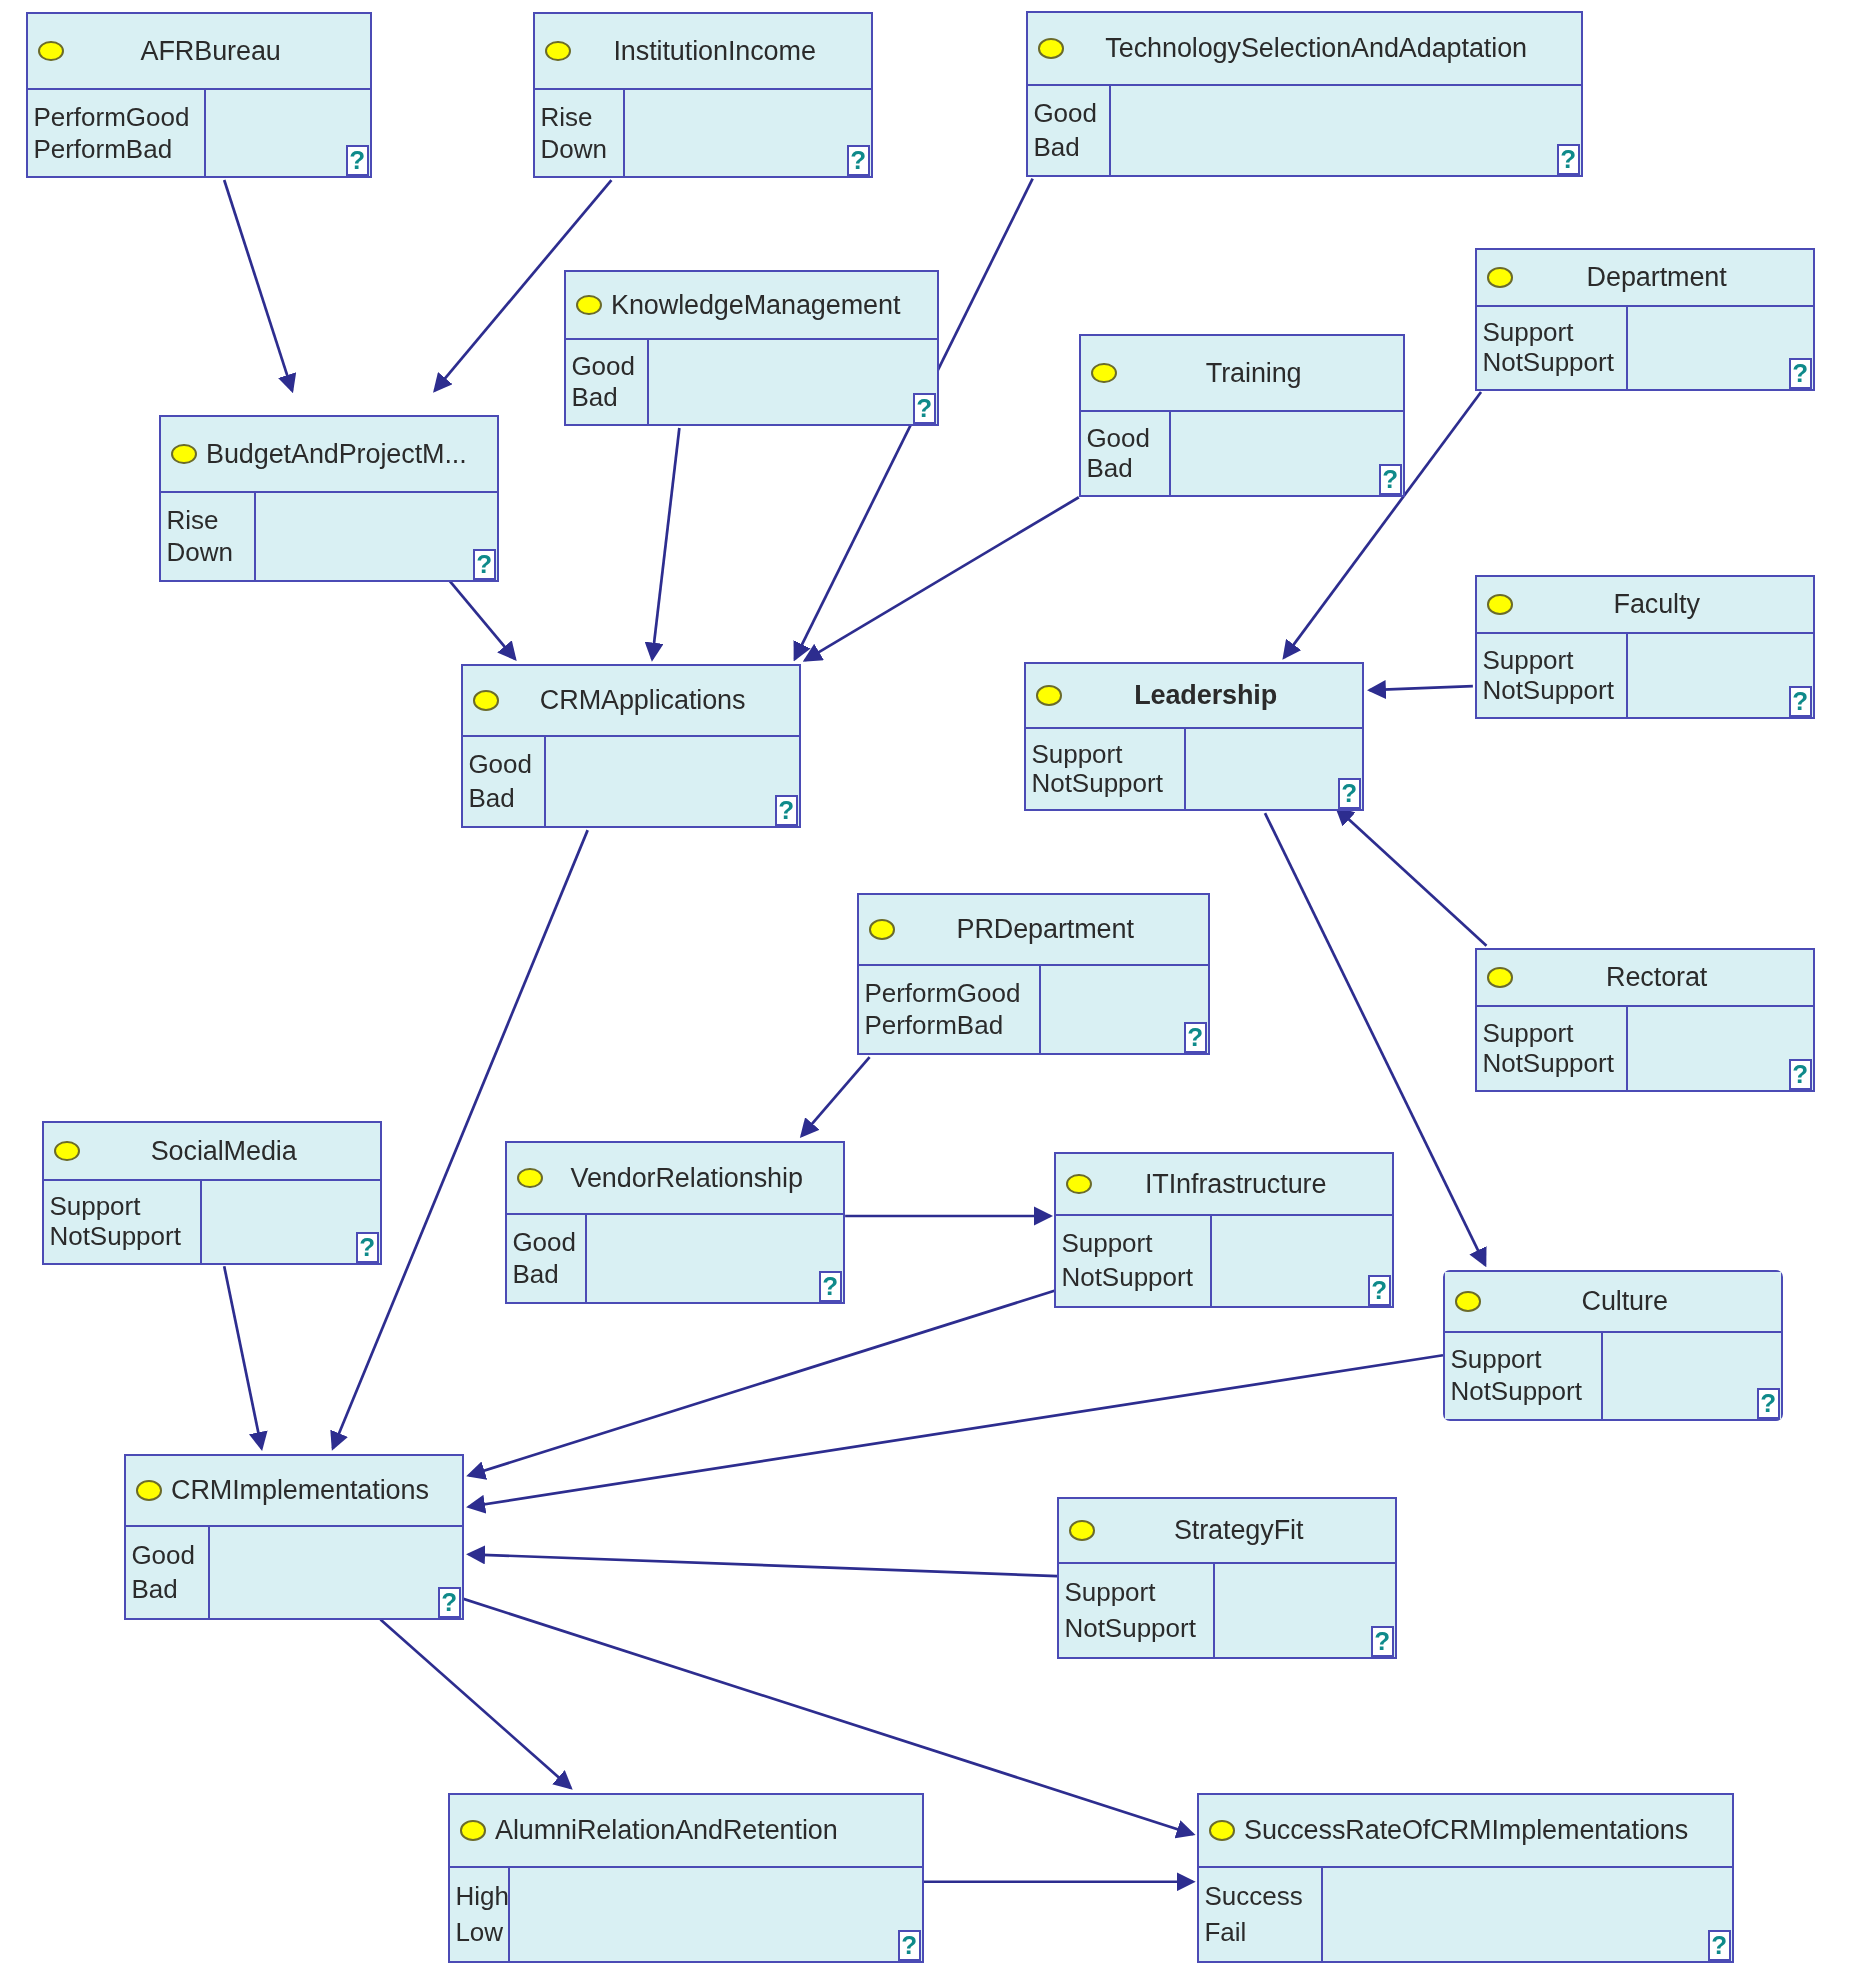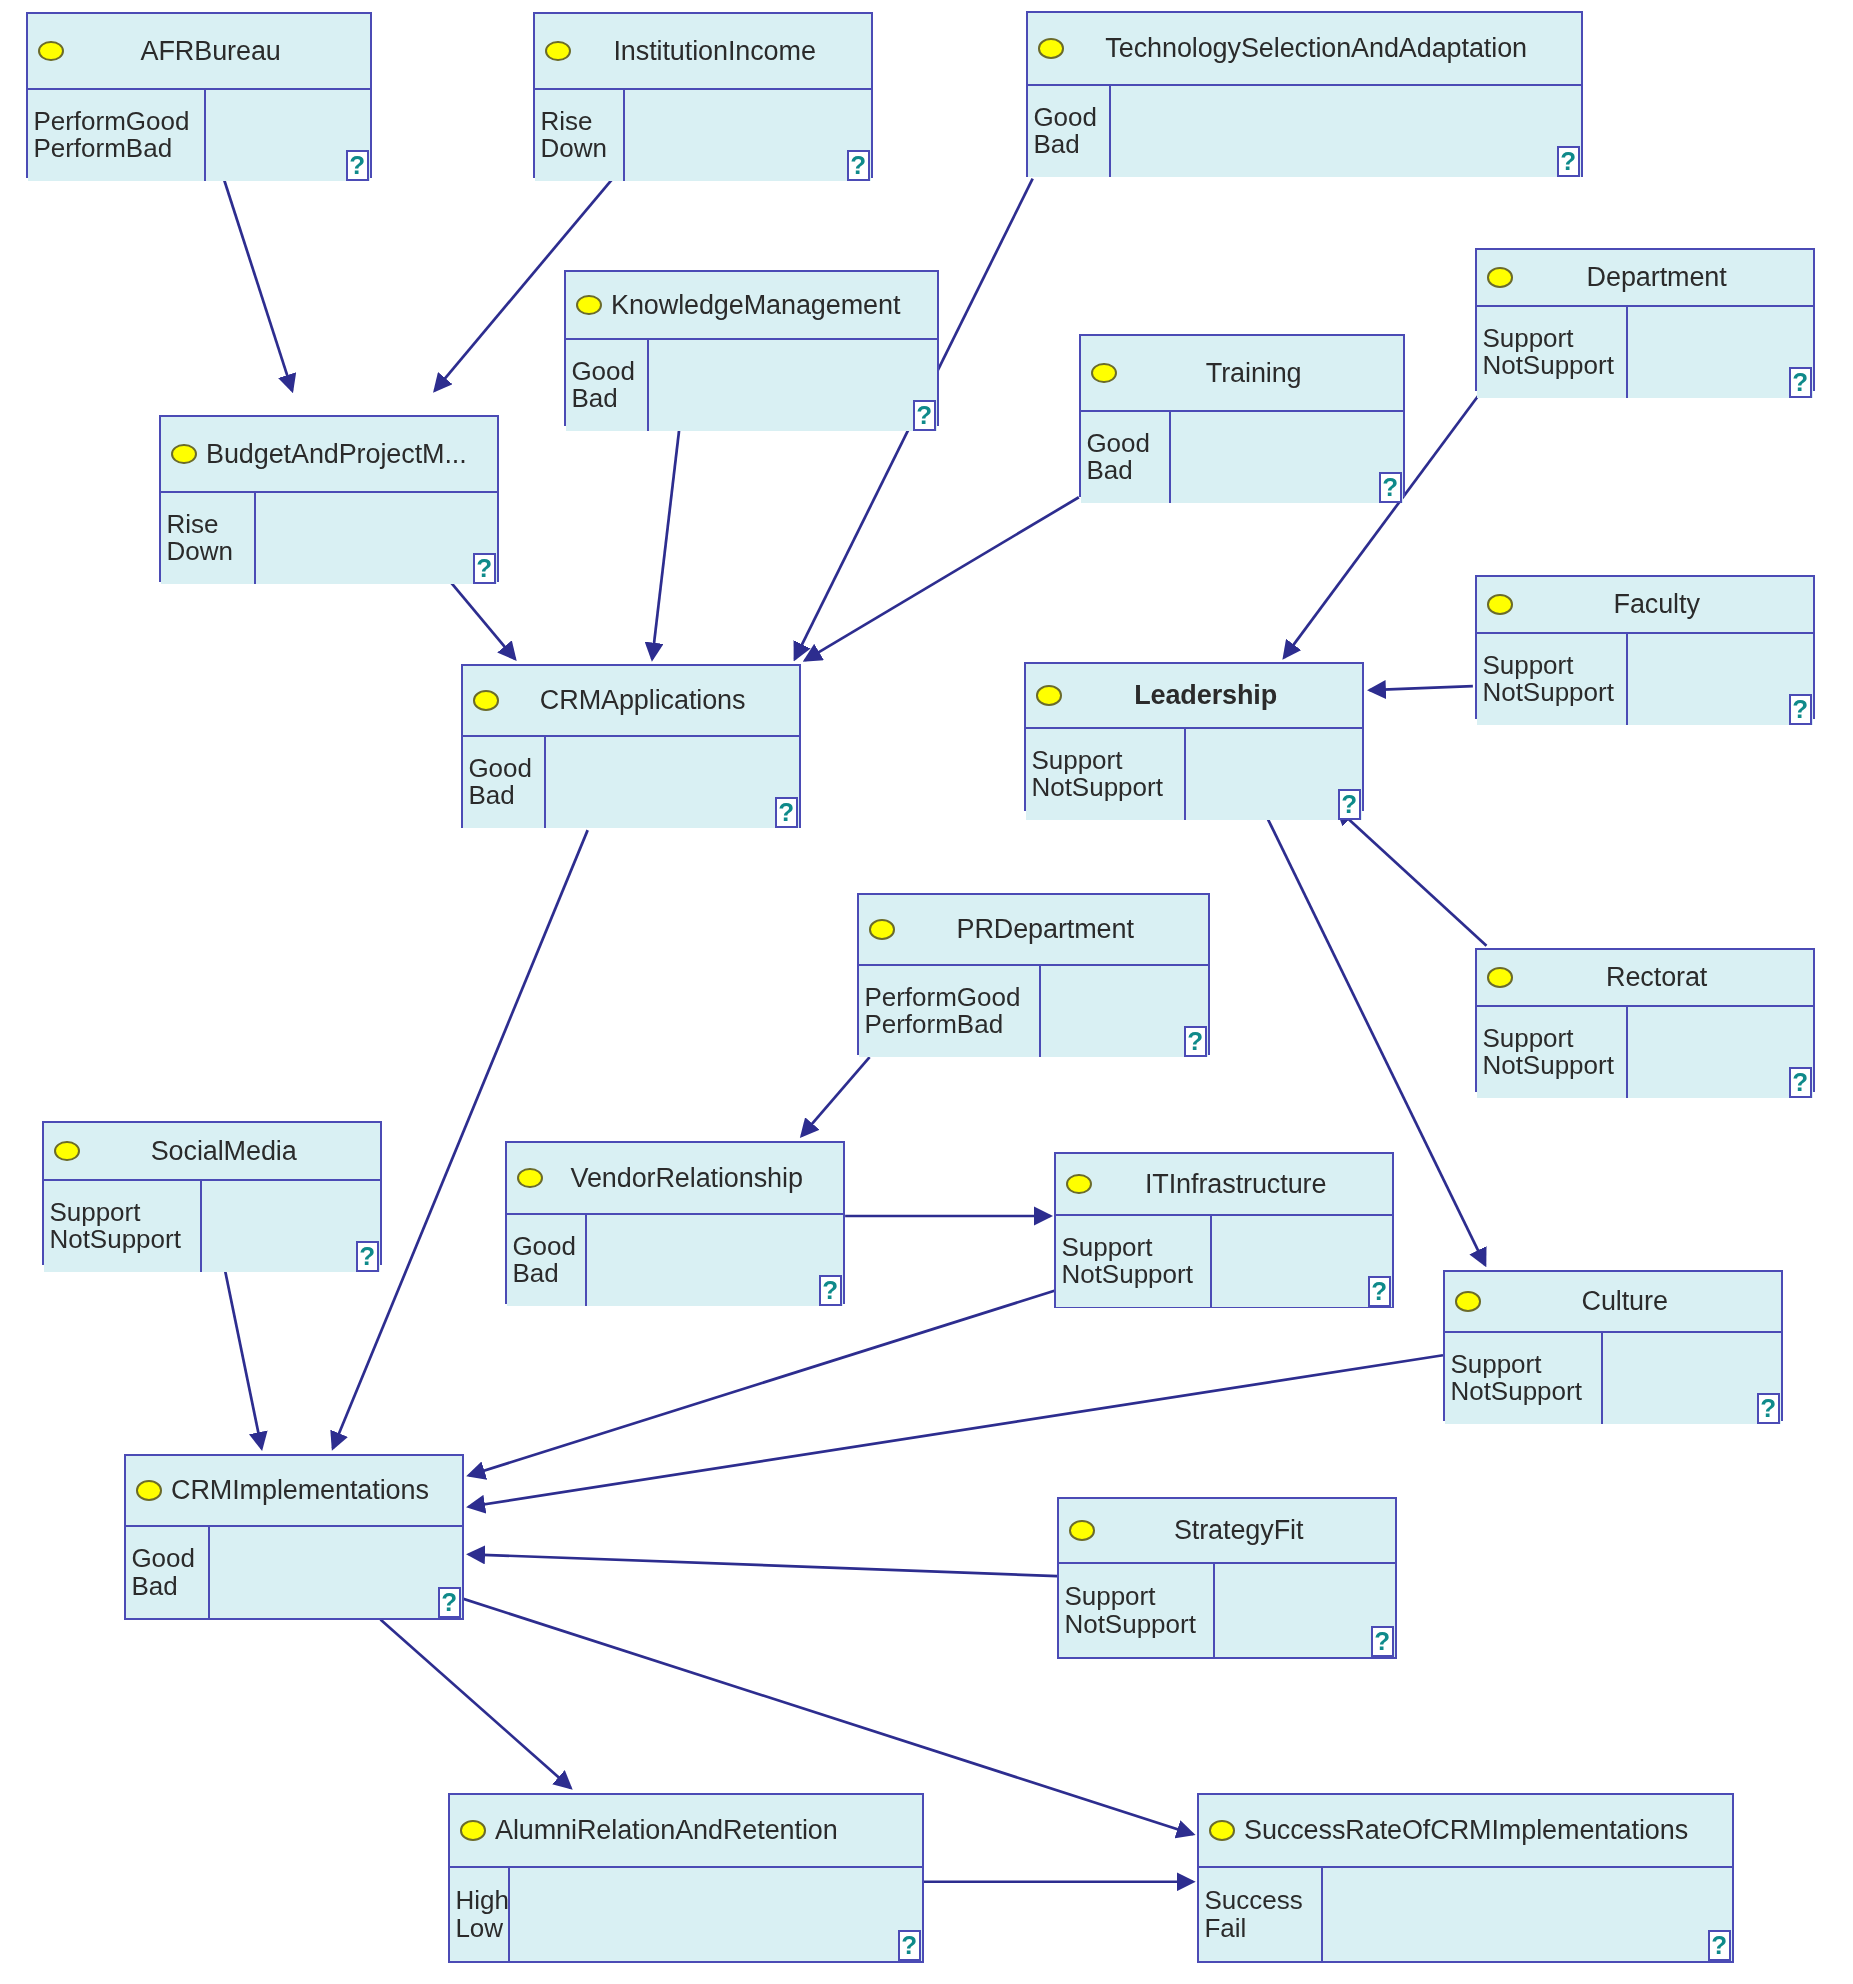--- a/index.html
+++ b/index.html
@@ -68,21 +68,21 @@
     flex:1 1 auto;
     display:flex;
     background:#d9f0f3;
   }
   .states-col{
     box-sizing:border-box;
     border-right:2px solid #4b4bb5;
     display:flex;
     flex-direction:column;
     justify-content:space-around;
-    padding:18px 0;
+    padding:11px 0;
   }
   .state-label{
     font-size:26px;
     color:#2b2b2b;
     white-space:nowrap;
     padding-left:5.4px;
     line-height:1.05;
   }
   .bars-col{
     flex:1 1 auto;
@@ -357,21 +357,21 @@
         <div class="node-body">
           <div class="states-col" style="width: 156px;">
             <div class="state-label">Support</div>
             <div class="state-label">NotSupport</div>
           </div>
           <div class="bars-col">
             <div class="qmark">?</div>
           </div>
         </div>
       </div>
-      <div class="bn-node" style="left: 1443px; top: 1270px; width: 340px; height: 151px;">
+      <div class="bn-node" style="left: 1443px; top: 1270px; width: 340px; height: 151px; border-radius: 7px;">
         <div class="node-header" style="height: 61px;">
           <span class="node-icon"></span>
           <span class="node-title">Culture</span>
         </div>
         <div class="node-body">
           <div class="states-col" style="width: 158px;">
             <div class="state-label">Support</div>
             <div class="state-label">NotSupport</div>
           </div>
           <div class="bars-col">

